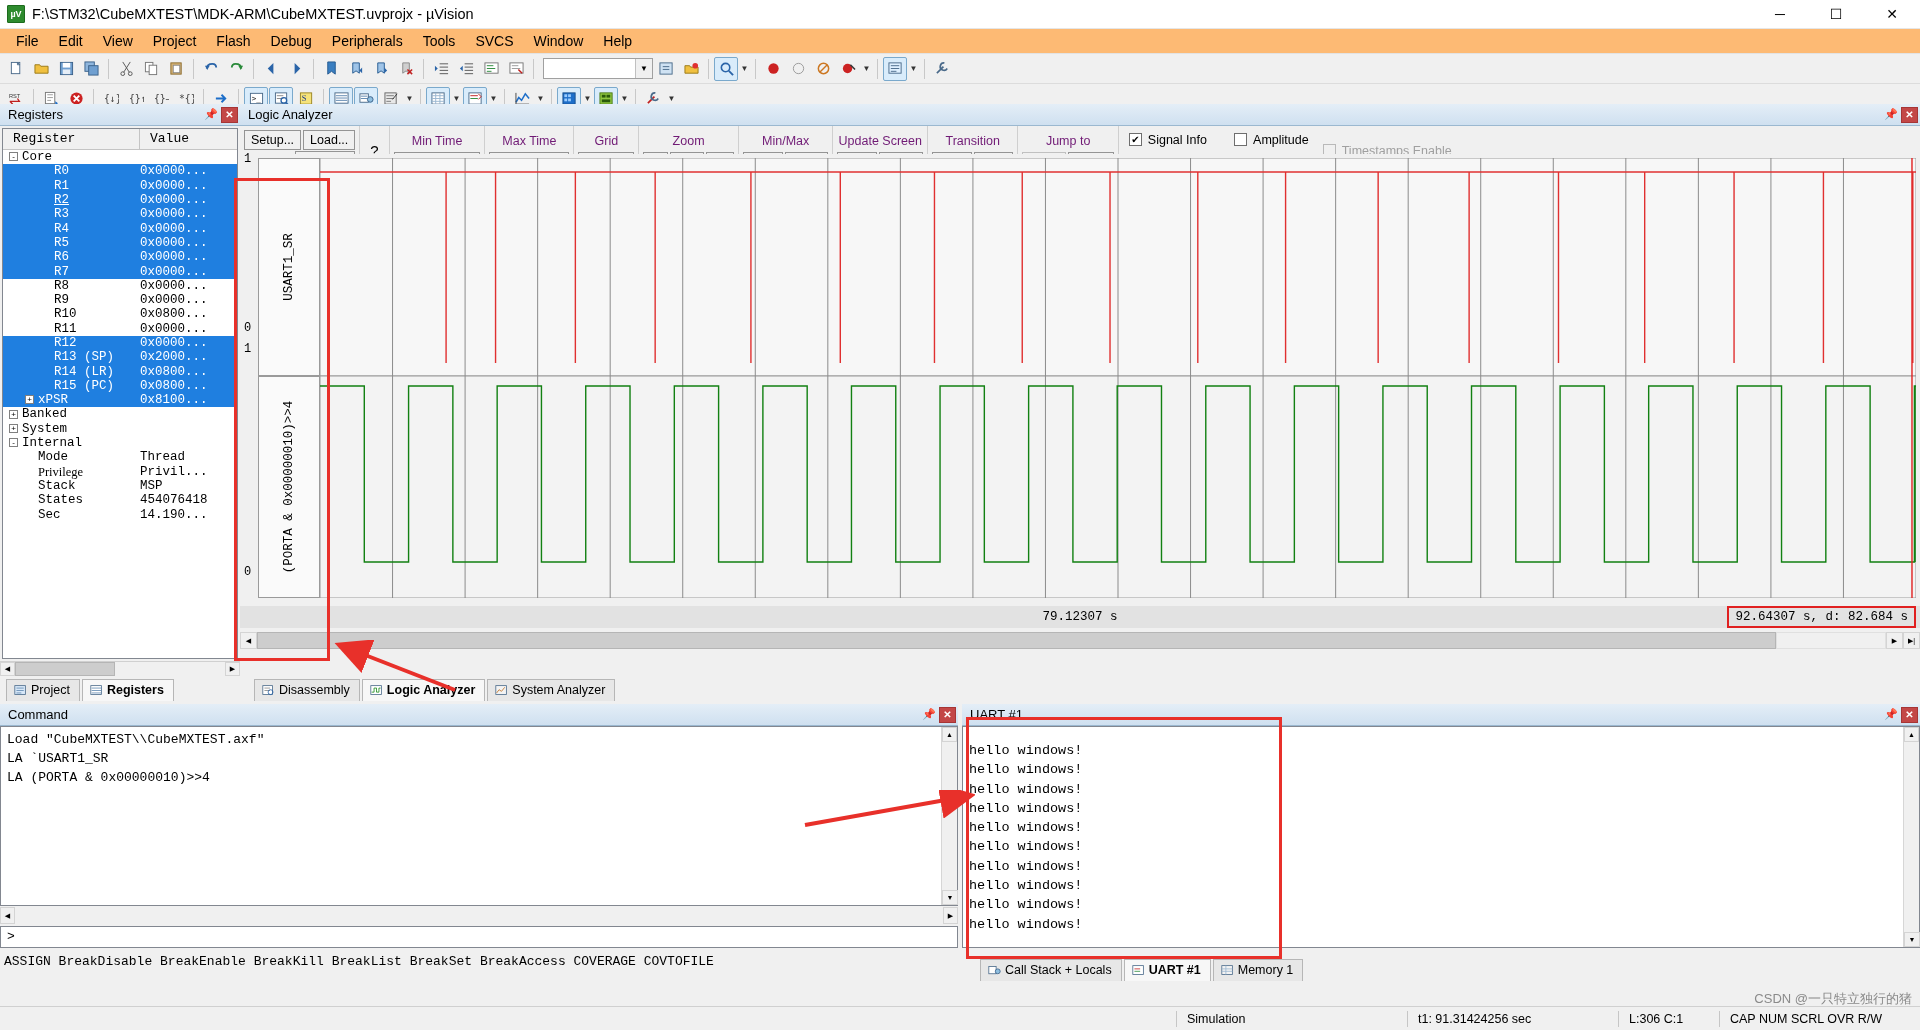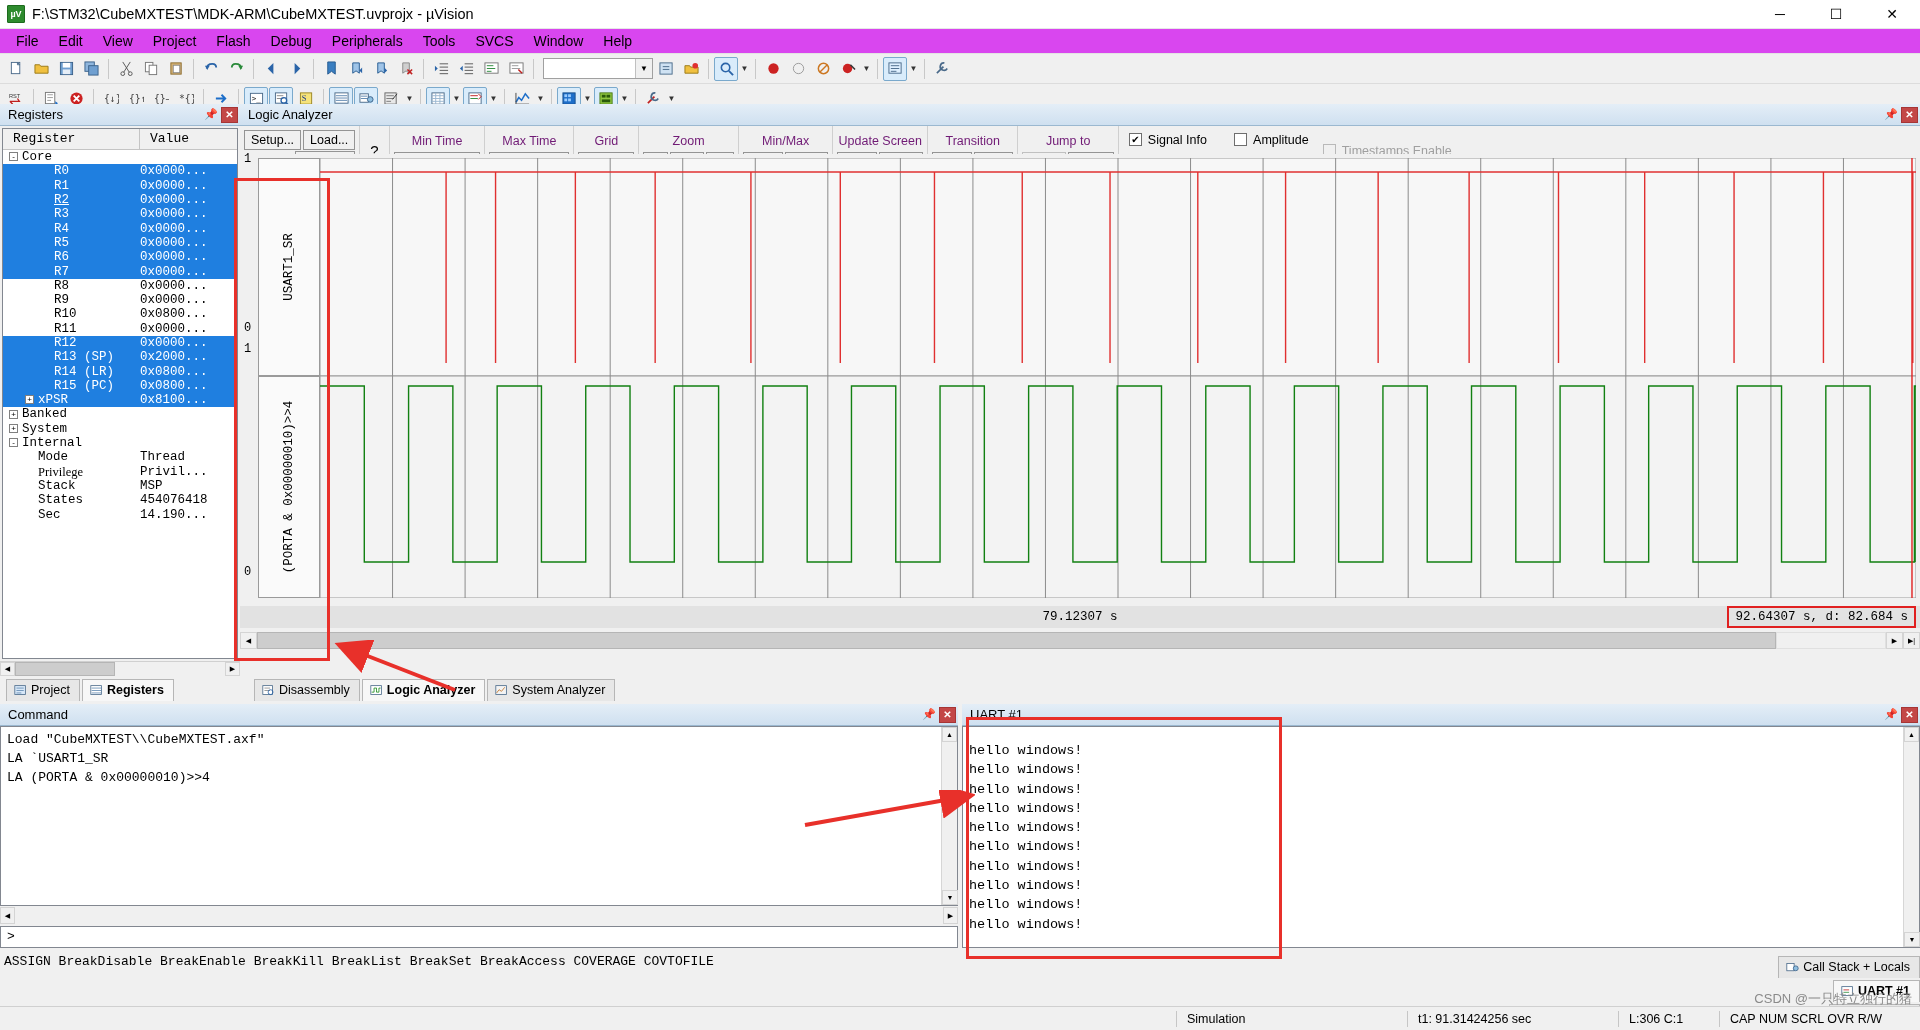--- a/index.html
+++ b/index.html
@@ -25,21 +25,21 @@
   }
   .title-text { font-size: 14.5px; color: #000; flex: 1; }
   .win-btns { display: flex; height: 29px; }
   .win-btn {
     width: 56px; height: 29px; display: flex; align-items: center; justify-content: center;
     font-size: 14px; color: #000;
   }
 
   
   .menubar {
-    height: 25px; background: #d946ef; display: flex; align-items: center;
+    height: 25px; background: #fdba74; display: flex; align-items: center;
     padding-left: 6px; border-bottom: 1px solid #e3e3e3;
   }
   .menu-item { padding: 3px 10px; font-size: 14px; color: #000; cursor: default; }
 
   
   .toolbar {
     height: 30px; background: #f0f0f0; display: flex; align-items: center;
     padding-left: 4px; gap: 1px; border-bottom: 1px solid #dcdcdc;
   }
   .tb-btn {
@@ -144,21 +144,21 @@
   .cmd-hscroll { position:absolute; left:0; top:203px; width:958px; height:17px; background:#f0f0f0; display:flex; }
   .cmd-prompt { position:absolute; left:0; top:222px; width:958px; height:22px; background:#fff; border:1px solid #828790;
      font-family:"Liberation Mono", monospace; font-size:13px; padding:2px 6px; }
   .cmd-kwds { position:absolute; left:0; top:248px; width:958px; height:22px; font-family:"Liberation Mono", monospace; font-size:13px; padding:2px 4px; }
 
   .uart-pane { position:absolute; left:962px; top:0; width:958px; height:230px; background:#f0f0f0; }
   .uart-body { position:absolute; left:0; top:22px; width:958px; height:222px; background:#fff; border:1px solid #828790;
      font-family:"Liberation Mono", monospace; font-size:13.5px; padding:14px 6px; overflow:hidden; }
   .uart-line { line-height: 19.3px; white-space: pre; }
 
-  .bot-tabs { position:absolute; left:962px; top:252px; width:958px; height:25px; display:flex; align-items:flex-end; gap:2px; padding-left:18px;flex-direction:column; }
+  .bot-tabs { position:absolute; left:962px; top:252px; width:958px; height:25px; display:flex; align-items:flex-end; gap:2px; padding-left:18px; }
 
   .statusbar { position:absolute; left:0; top:1006px; width:1920px; height:24px; background:#f0f0f0;
      border-top:1px solid #d0d0d0; display:flex; align-items:center; font-size:12.5px; }
   .sb-cell { padding: 0 10px; }
   .sb-sep { width:1px; height:16px; background:#c6c6c6; }
 
   .watermark { position:absolute; right:8px; bottom:22px; font-size:13px; color:#8a8a8a; }
 
   
   .ann { position:absolute; pointer-events:none; }

